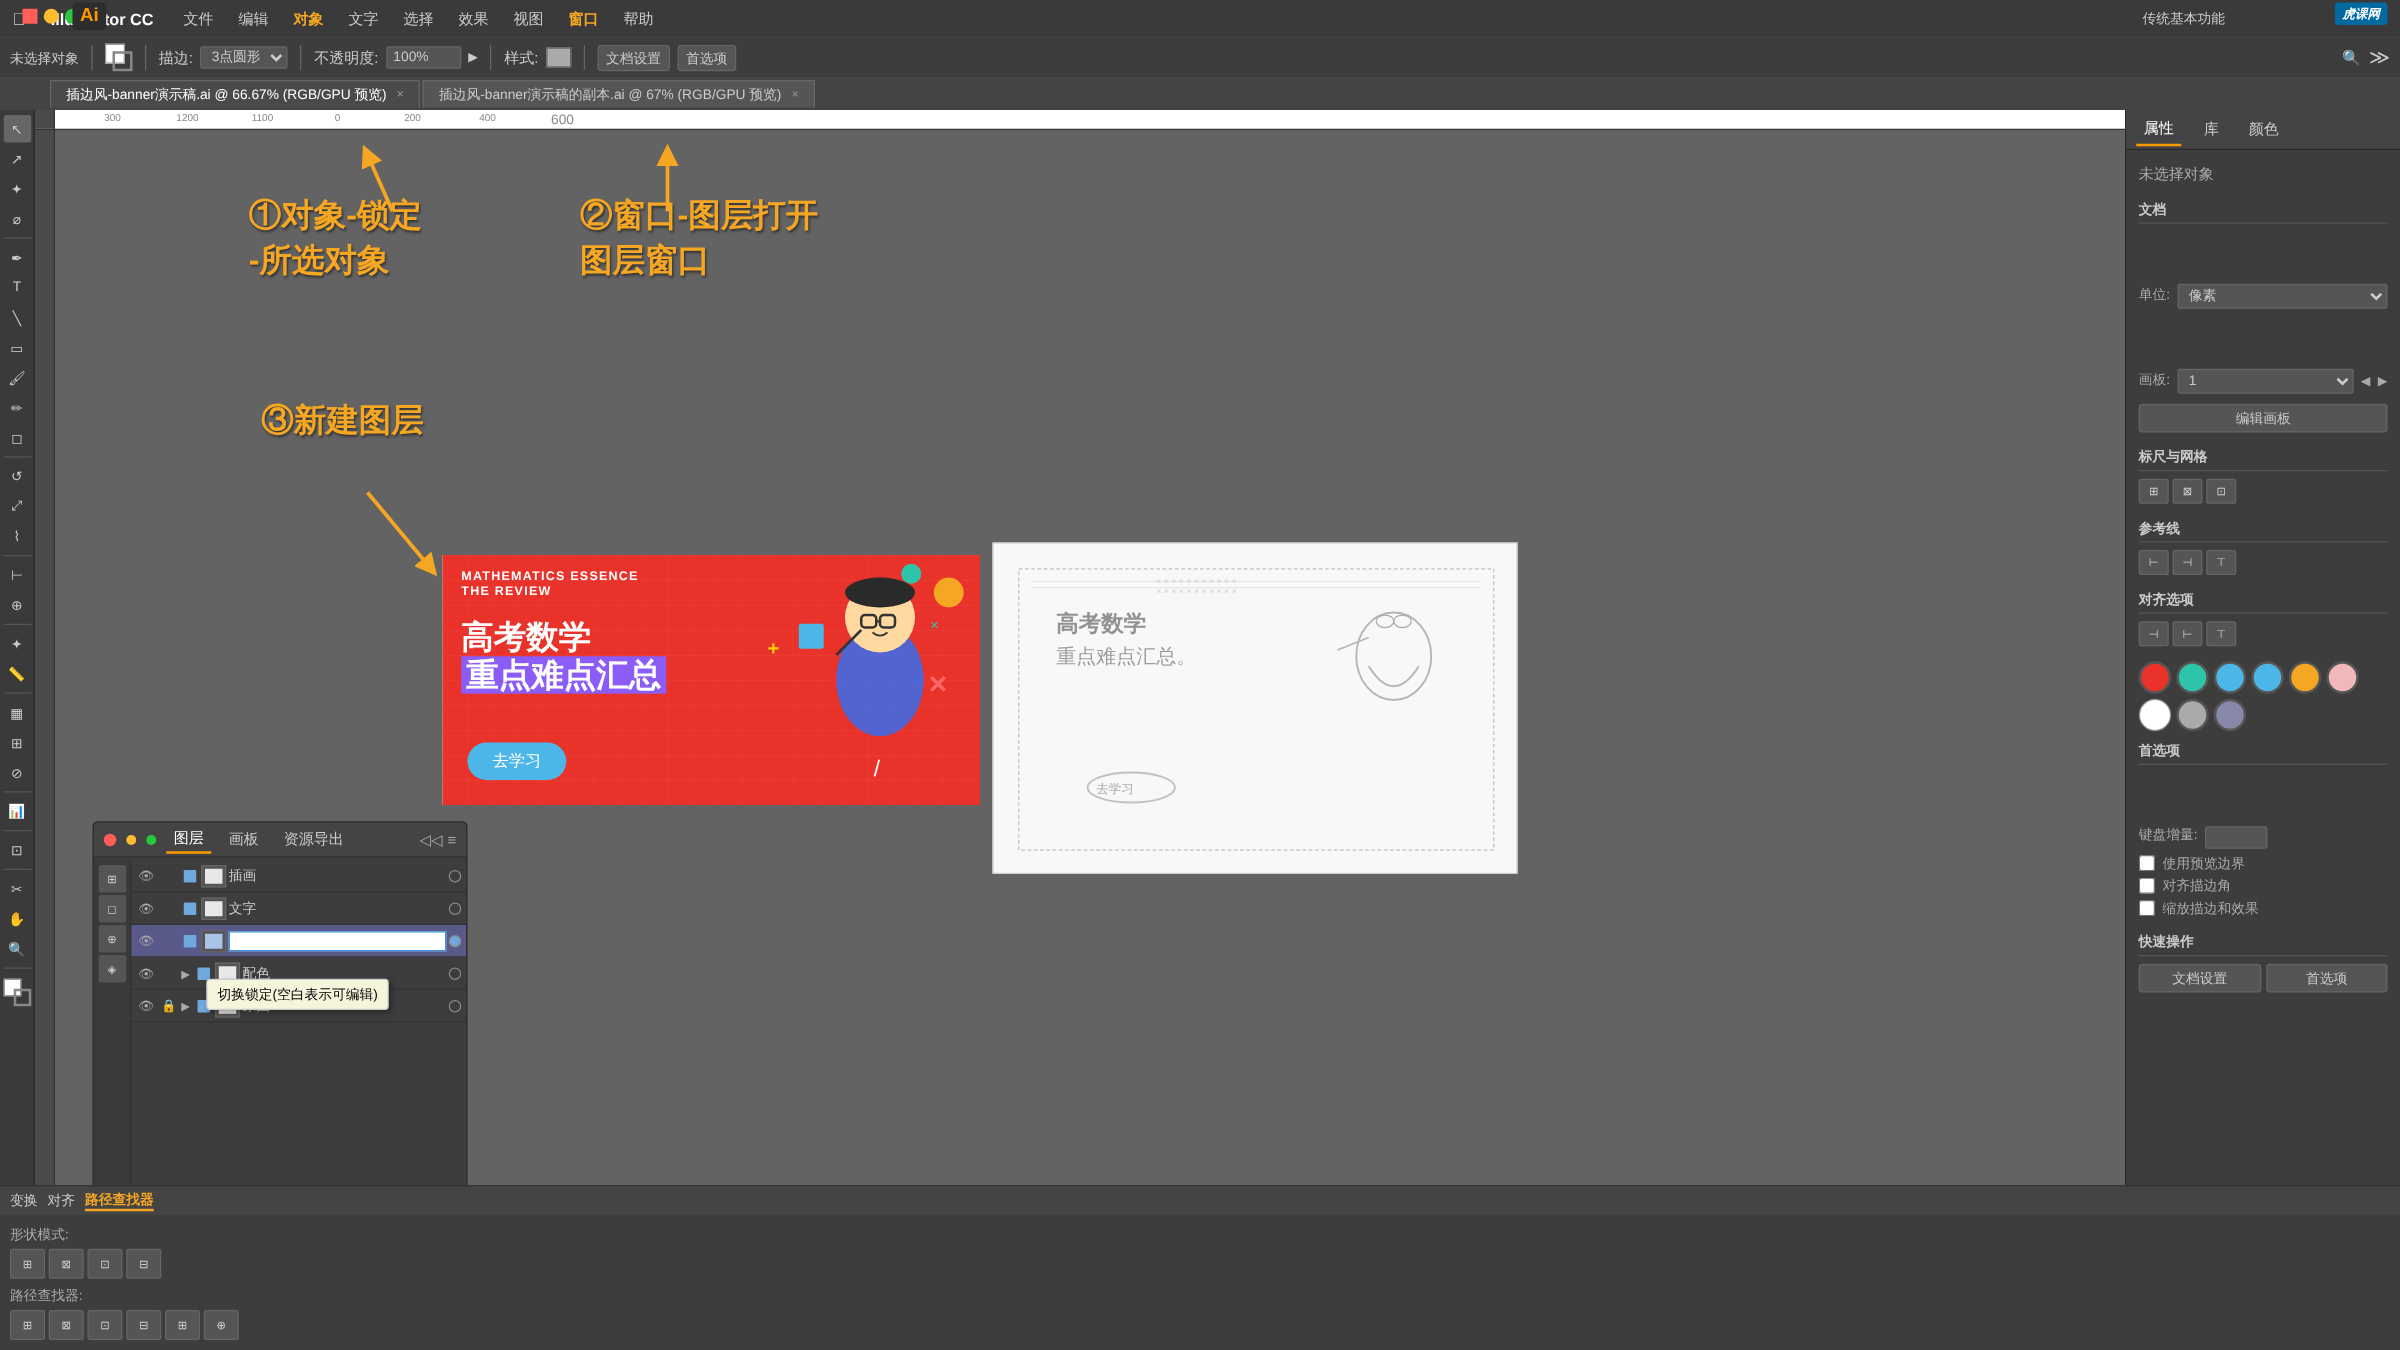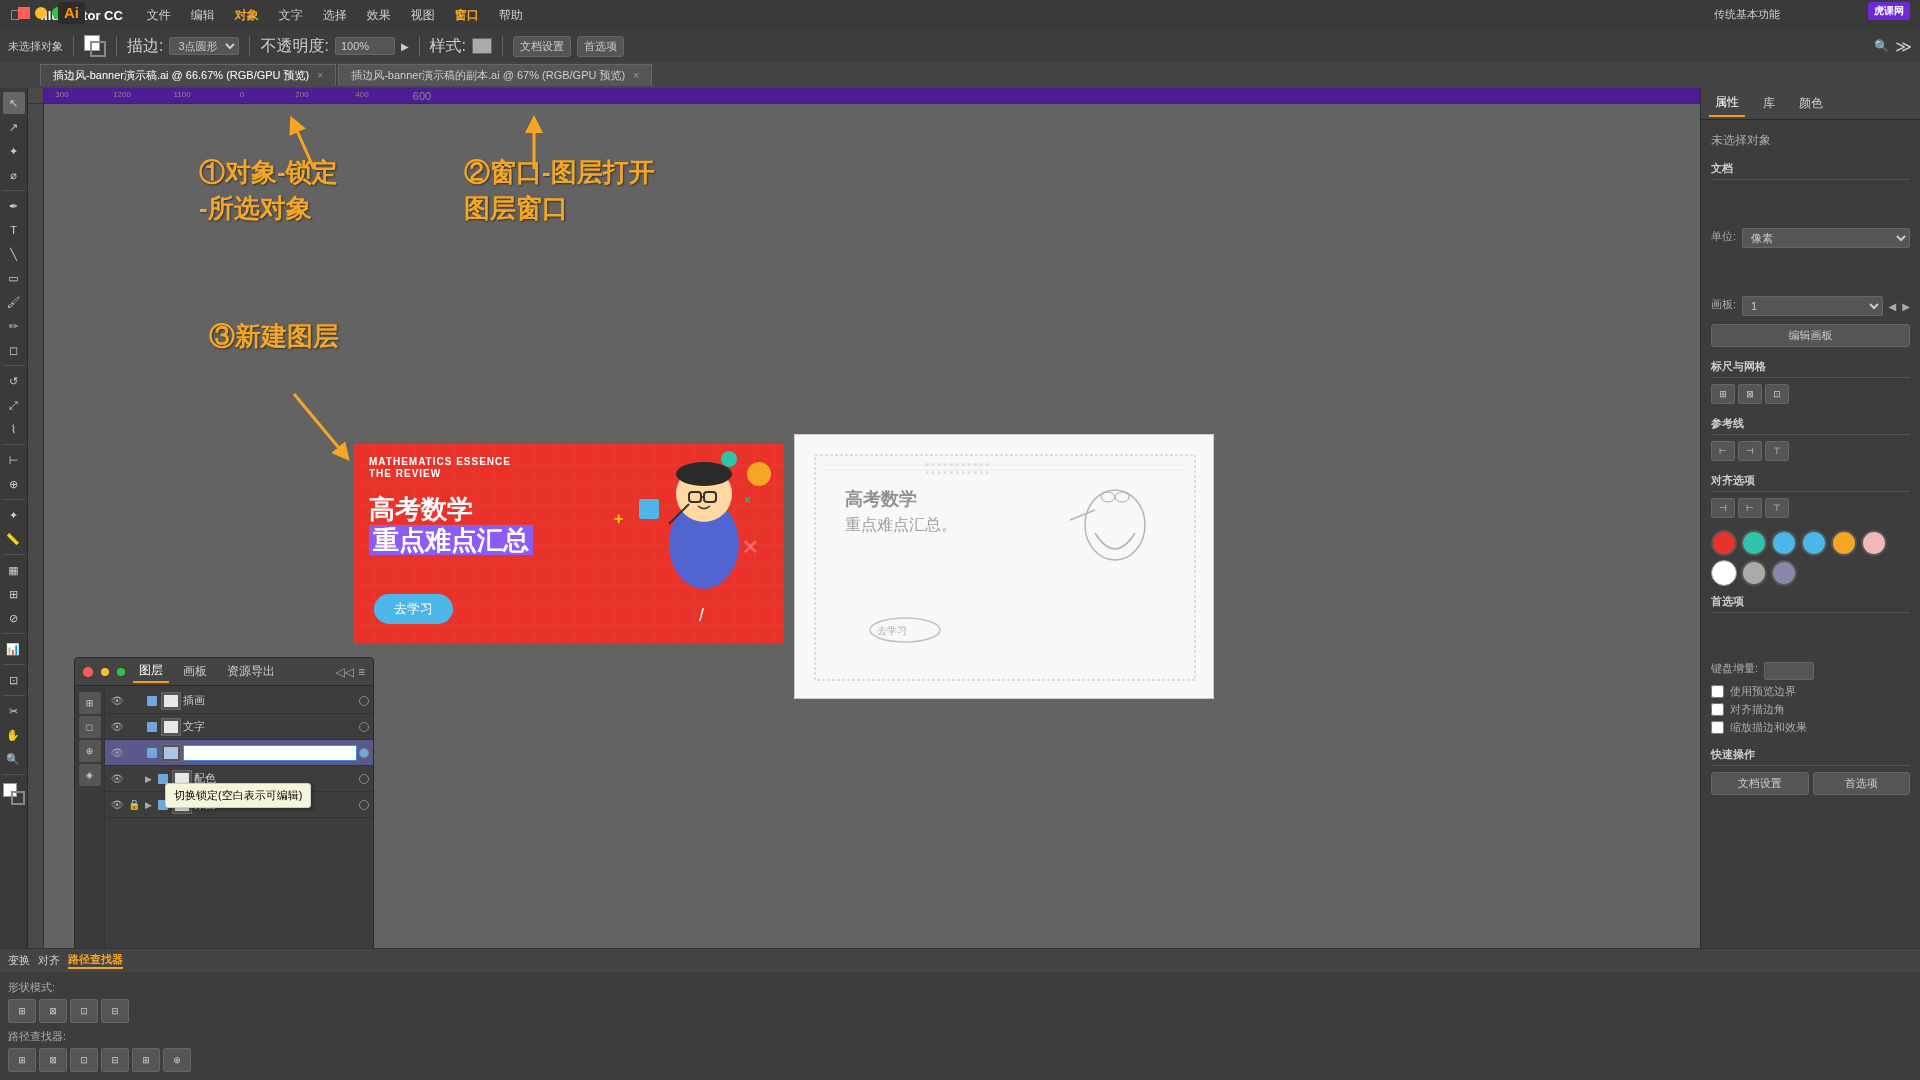--- a/index.html
+++ b/index.html
@@ -9,36 +9,36 @@
     #menu-bar {
       width: 100%; height: 30px; background: #3a3a3a;
       display: flex; align-items: center; padding: 0 10px; gap: 4px;
       position: relative; z-index: 100;
     }
     .apple-icon { color: #ccc; font-size: 14px; margin-right: 8px; cursor: pointer; }
     .menu-item { color: #ccc; font-size: 12px; padding: 2px 8px; cursor: pointer; }
     .app-name { color: #fff; font-weight: bold; font-size: 13px; margin-right: 4px; }
     .brand-logo {
       position: absolute; right: 10px; top: 2px;
-      background: #6d28d9; color: #fff; font-size: 10px;
-      padding: 2px 6px; border-radius: 3px; font-weight: bold;
+      background: #0369a1; color: #fff; font-size: 10px;
+      padding: 2px 6px; border-radius: 3px; font-weight: bold; font-style: italic;
     }
     .trad-label { position: absolute; right: 140px; color: #ccc; font-size: 11px; top: 7px; }
 
     
     #toolbar {
       width: 100%; height: 32px; background: #3d3d3d;
       display: flex; align-items: center; padding: 0 8px; gap: 6px;
     }
     .toolbar-btn {
       color: #ccc; font-size: 11px; padding: 2px 6px;
       background: #555; border: 1px solid #666; border-radius: 3px; cursor: pointer;
     }
     .toolbar-sep { width: 1px; height: 20px; background: #666; margin: 0 4px; }
-    .toolbar-label { color: #ccc; font-size: 16px; }
+    .toolbar-label { color: #ccc; font-size: 12px; }
     .toolbar-input {
       background: #555; border: 1px solid #666; color: #ccc;
       font-size: 11px; padding: 2px 5px; border-radius: 2px; width: 80px;
     }
     .toolbar-select {
       background: #555; border: 1px solid #666; color: #ccc;
       font-size: 11px; padding: 1px 4px; border-radius: 2px;
     }
 
     
@@ -69,22 +69,22 @@
       width: 22px; height: 22px; display: flex; align-items: center; justify-content: center;
       color: #ccc; font-size: 11px; cursor: pointer; border-radius: 2px;
     }
     .tool-btn.active { background: #666; }
 
     
     #canvas-area {
       flex: 1; background: #636363; overflow: hidden; position: relative;
     }
     #ruler-h {
-      height: 16px; background: #4c1d95; border-bottom: 1px solid #333;
-      display: flex; align-items: center; padding-left: 4px;
+      height: 16px; background: #ffffff; border-bottom: 1px solid #333;
+      display: flex; align-items: center; padding-left: 32px;
       font-size: 9px; color: #999; overflow: hidden; position: relative; justify-content: flex-end;
     }
     #ruler-v {
       position: absolute; left: 0; top: 16px; width: 16px;
       background: #4a4a4a; border-right: 1px solid #333;
       height: calc(100% - 16px);
     }
     #canvas-content {
       position: absolute; left: 16px; top: 16px;
       right: 0; bottom: 0; overflow: hidden;

